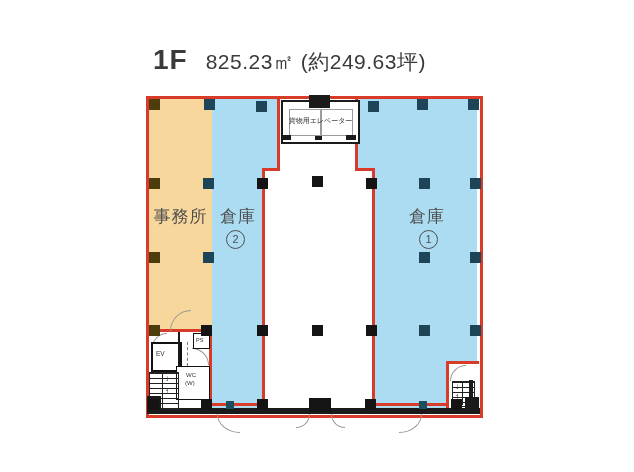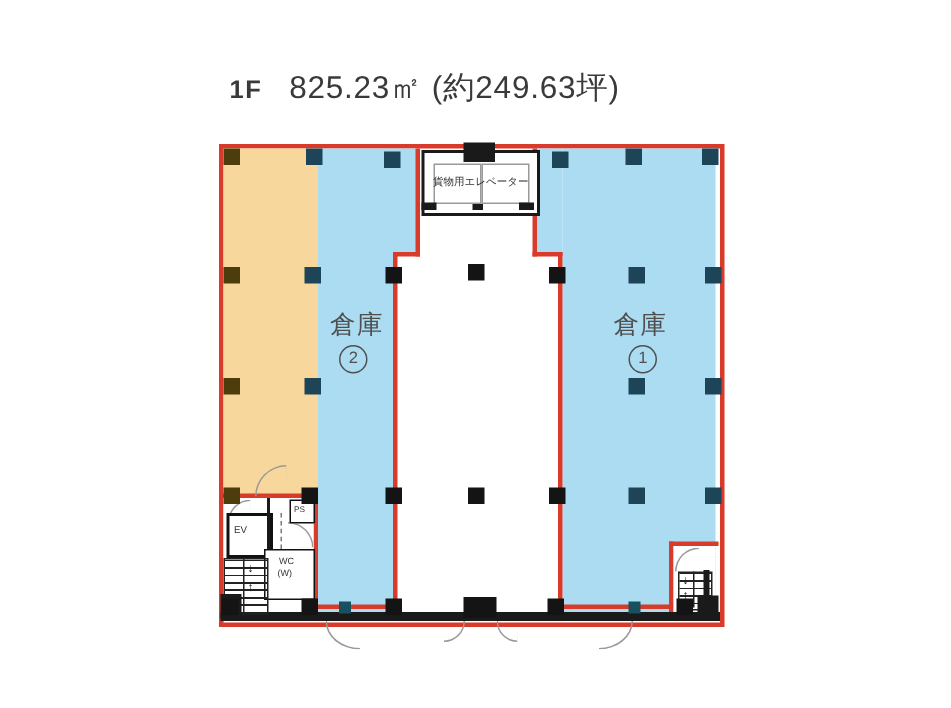--- a/index.html
+++ b/index.html
@@ -1,20 +1,20 @@
 <!DOCTYPE html>
 <html style="--office-fill: #f8d79c; --wh-fill: #abdcf2; --wall-red: #d93b2b; --wall-black: #1a1a1a;"><head>
 <meta charset="utf-8">
 <style>
   html,body{margin:0;padding:0;background:#fff;}
   .canvas{position:relative;width:634px;height:472px;background:#fff;overflow:hidden;
           font-family:"Liberation Sans","DejaVu Sans",sans-serif;}
   
   .title{position:absolute;left:153px;top:44px;color:#3a3a3a;white-space:nowrap;}
-  .title .floor{font-size:17px;font-weight:600;letter-spacing:1px;}
+  .title .floor{font-size:28px;font-weight:600;letter-spacing:1px;}
   .title .area{font-size:21px;font-weight:500;margin-left:18px;letter-spacing:.5px;}
   
   .plan-outline{position:absolute;left:146px;top:96px;width:331px;height:316px;
                 border:3px solid var(--wall-red,#d93b2b);background:#fff;z-index:1;}
   .fill{position:absolute;z-index:2;}
   .fill.orange{background:var(--office-fill,#f8d79c);}
   .fill.blue{background:var(--wh-fill,#abdcf2);}
   .rw{position:absolute;background:var(--wall-red,#d93b2b);z-index:4;}
   .bw{position:absolute;background:var(--wall-black,#1a1a1a);z-index:6;}
   .whitebox{position:absolute;background:#fff;z-index:5;}
@@ -104,20 +104,21 @@
 
   <div class="whitebox" style="left:449px;top:364px;width:28px;height:45px;"></div>
   <div class="arc" style="left:450px;top:365px;width:15px;height:15px;border-left-width:1.5px;border-top-width:1.5px;border-top-left-radius:100%;"></div>
   <div class="stairs" style="left:452px;top:381px;width:21px;height:24px;"></div>
   <div class="stair-div" style="left:462px;top:381px;width:1px;height:24px;"></div>
   <span class="arrow" style="left:455px;top:383px;">↓</span>
   <span class="arrow" style="left:455px;top:393px;">↑</span>
   <div class="bw" style="left:469px;top:380px;width:4px;height:24px;"></div>
   <div class="bw" style="left:465px;top:397px;width:14px;height:14px;"></div>
 
+  <div class="roomlabel" style="left:149px;top:205px;width:63px;">事務所</div>
   <div class="roomlabel" style="left:212px;top:205px;width:52px;">倉庫</div>
   <div class="circle-num" style="left:226px;top:230px;">2</div>
   <div class="roomlabel" style="left:402px;top:205px;width:50px;">倉庫</div>
   <div class="circle-num" style="left:419px;top:230px;">1</div>
 
   <div id="columns">
       <div class="col" style="left: 149px; top: 99px; width: 11px; height: 11px; background: rgb(77, 61, 13);"></div>
       <div class="col" style="left: 204px; top: 99px; width: 11px; height: 11px; background: rgb(29, 69, 87);"></div>
       <div class="col" style="left: 256px; top: 101px; width: 11px; height: 11px; background: rgb(29, 69, 87);"></div>
       <div class="col" style="left: 368px; top: 101px; width: 11px; height: 11px; background: rgb(29, 69, 87);"></div>

